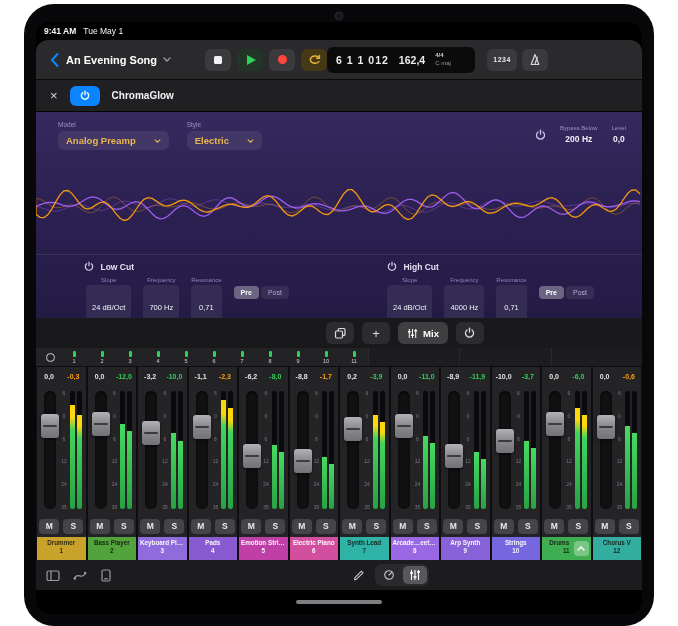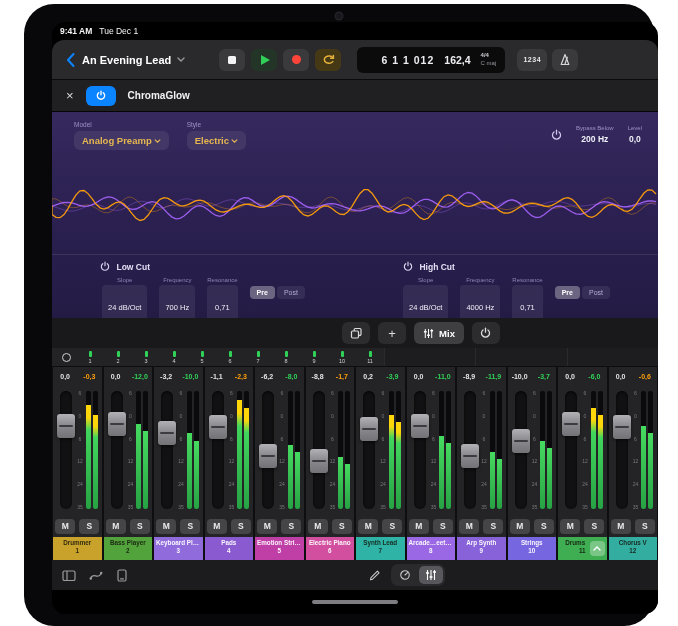--- a/index.html
+++ b/index.html
@@ -1,57 +1,57 @@
 <!DOCTYPE html>
 <html><head>
 <meta charset="utf-8">
 <style>
   *{margin:0;padding:0;box-sizing:border-box;}
   html,body{width:678px;height:626px;background:#ffffff;font-family:"Liberation Sans",sans-serif;-webkit-font-smoothing:antialiased;}
   .stage{position:relative;width:678px;height:626px;background:#fff;overflow:hidden;}
   .device{position:absolute;left:24px;top:4px;width:630px;height:622px;background:#08080a;border-radius:30px;}
   .camera{position:absolute;left:50%;top:9px;width:6px;height:6px;margin-left:-3px;border-radius:50%;background:#17171c;box-shadow:0 0 0 1.5px #222228;}
-  .screen{position:absolute;left:28px;top:18px;width:606px;height:592px;border-radius:14px;overflow:hidden;background:#000;display:flex;flex-direction:column;}
+  .screen{position:absolute;left:12px;top:18px;width:606px;height:592px;border-radius:14px;overflow:hidden;background:#000;display:flex;flex-direction:column;}
 
   
   .status{height:18px;display:flex;align-items:center;gap:7px;padding-left:8px;color:#f4f4f6;font-size:8.5px;}
   .status .t{font-weight:700;}
 
   
   .toolbar{height:40px;background:#2a2a2c;border-radius:12px 12px 0 0;display:flex;align-items:center;padding:0 10px;border-bottom:1px solid #0a0a0a;}
   .back{width:16px;height:22px;display:flex;align-items:center;justify-content:center;}
   .song-title{font-size:11px;color:#fff;font-weight:700;margin-left:4px;}
   .title-chev{margin-left:6px;display:flex;align-items:center;}
   .transport{display:flex;gap:6px;margin-left:34px;}
   .tbtn{width:26px;height:22px;border-radius:6px;background:#3a3a3c;display:flex;align-items:center;justify-content:center;}
   .tbtn.play{background:#223527;}
   .tbtn.cycle{background:#453915;}
   .sq{width:8px;height:8px;background:#f2f2f4;border-radius:1.5px;}
   .tri{width:0;height:0;border-left:9px solid #30d158;border-top:5.5px solid transparent;border-bottom:5.5px solid transparent;margin-left:2px;}
   .dot{width:9px;height:9px;border-radius:50%;background:#ff453a;}
-  .lcd{margin-left:16px;width:148px;height:26px;background:#0b0b0c;border-radius:6px;display:flex;align-items:center;padding:0 9px;gap:10px;justify-content:flex-end;}
+  .lcd{margin-left:0;width:148px;height:26px;background:#0b0b0c;border-radius:6px;display:flex;align-items:center;padding:0 9px;gap:10px;}
   .lcd .pos{font-size:10.5px;color:#ededf1;letter-spacing:1px;font-weight:600;white-space:nowrap;}
   .lcd .tempo{font-size:10.5px;color:#ededf1;font-weight:600;}
   .lcd .sig{display:flex;flex-direction:column;line-height:1.2;}
   .lcd .sig .s1{font-size:6px;color:#cfcfd4;font-weight:700;}
   .lcd .sig .s2{font-size:6px;color:#9a9aa2;}
   .countin{margin-left:12px;width:30px;height:22px;border-radius:6px;background:#3a3a3c;display:flex;align-items:center;justify-content:center;font-size:7px;font-weight:700;color:#e8e8ea;letter-spacing:0.5px;}
   .metro{margin-left:5px;width:26px;height:22px;border-radius:6px;background:#3a3a3c;display:flex;align-items:center;justify-content:center;}
 
   
   .plug-head{height:32px;background:#202022;display:flex;align-items:center;gap:12px;padding-left:14px;border-bottom:1px solid #050505;}
   .close-x{font-size:13px;color:#d8d8dc;line-height:1;}
   .pwr-pill{width:30px;height:20px;border-radius:6px;background:#0a84ff;display:flex;align-items:center;justify-content:center;}
   .plug-title{font-size:10px;color:#f2f2f4;font-weight:600;}
 
   
   .plug-body{height:206px;background:linear-gradient(180deg,#36295e 0%,#2c2152 45%,#241b45 100%);position:relative;overflow:hidden;}
   .sel-row{height:46px;display:flex;align-items:flex-start;gap:18px;padding:9px 16px 0 22px;}
   .sel-group .lb{font-size:6.5px;color:#9d92c9;margin-bottom:3px;}
-  .sel-val{display:flex;align-items:center;gap:2px;background:rgba(255,255,255,0.08);border-radius:6px;padding:4px 8px;font-size:9.5px;font-weight:700;color:#e6b751;}
+  .sel-val{display:flex;align-items:center;gap:18px;background:rgba(255,255,255,0.08);border-radius:6px;padding:4px 8px;font-size:9.5px;font-weight:700;color:#e6b751;}
   .right-grp{margin-left:auto;display:flex;align-items:center;gap:14px;padding-top:4px;}
   .mini-col{display:flex;flex-direction:column;align-items:center;}
   .mini-col .lb{font-size:6px;color:#9d92c9;margin-bottom:3px;}
   .mini-col .vl{font-size:8.5px;color:#f1f0f8;font-weight:600;}
   .wave-area{height:96px;position:relative;}
   .wave-area svg.wv{position:absolute;inset:0;}
   .knob-group{position:absolute;left:352px;top:0;width:72px;text-align:center;}
   .knob-group .lb{font-size:7px;color:#cfc7ea;}
   .knob-group .vl{font-size:9px;color:#fff;font-weight:700;margin-top:1px;}
   .cuts-row{height:64px;border-top:1px solid rgba(255,255,255,0.10);display:flex;}
@@ -120,30 +120,30 @@
 </head>
 <body>
 
 <div class="stage">
   <div class="device">
     <div class="camera"></div>
     <div class="screen">
 
       <div class="status">
         <span class="t">9:41 AM</span>
-        <span>Tue Dec 1</span>
+        <span>Tue May 1</span>
       </div>
 
       <div class="toolbar">
         <div class="back">
           <svg width="9" height="14" viewBox="0 0 9 14">
               <path d="M7.5 1 L2 7 L7.5 13" stroke="#0a84ff" stroke-width="2" fill="none" stroke-linecap="round" stroke-linejoin="round"></path>
             </svg>
         </div>
-        <span class="song-title">An Evening Lead</span>
+        <span class="song-title">An Evening Song</span>
         <span class="title-chev">
           <svg width="8" height="5" viewBox="0 0 8 5">
               <path d="M1 1 L4 4 L7 1" stroke="#98989e" stroke-width="1.4" fill="none" stroke-linecap="round"></path>
             </svg>
         </span>
 
         <div class="transport">
           <div class="tbtn">
               <div class="sq"></div>
             </div>

